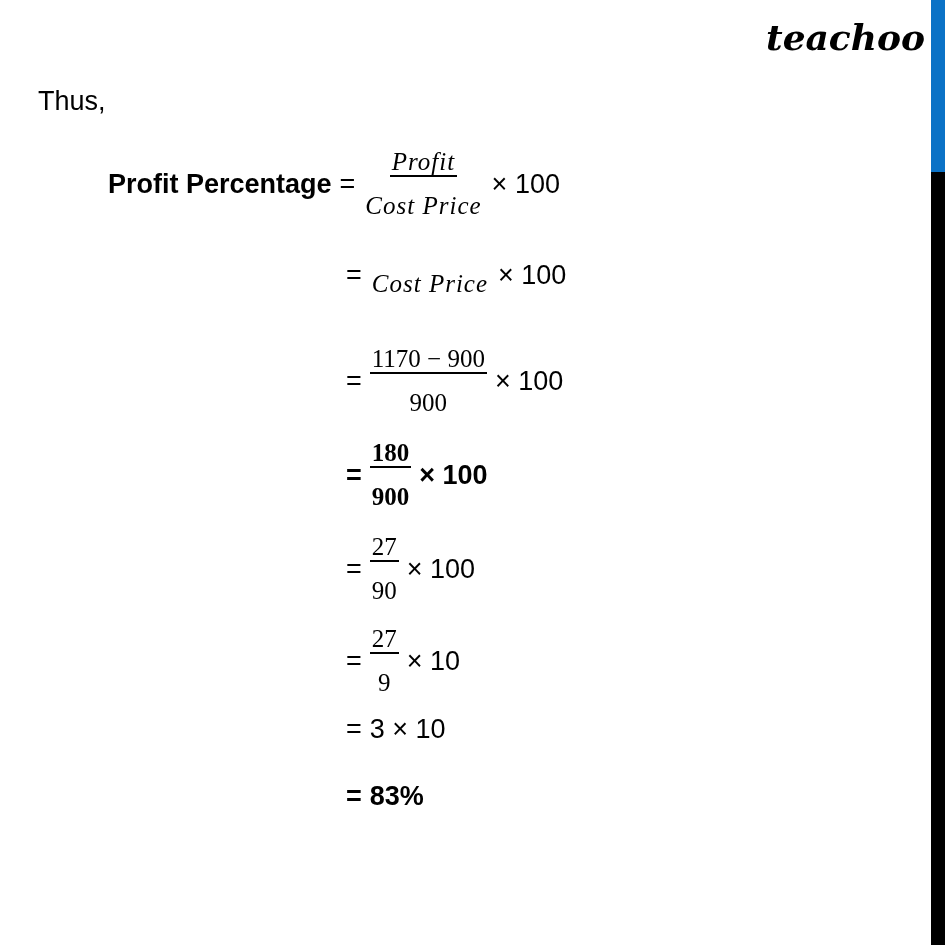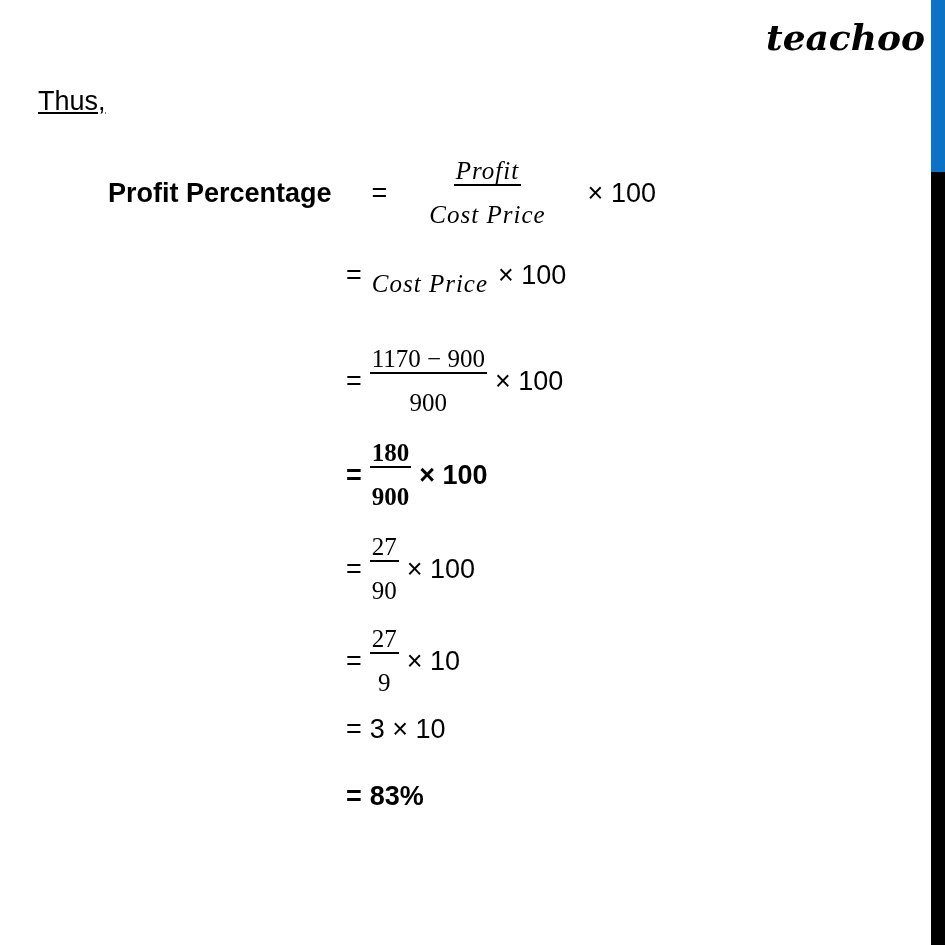--- a/index.html
+++ b/index.html
@@ -2,21 +2,21 @@
 <html><head>
 <meta charset="utf-8">
 <style>
   html, body { margin:0; padding:0; }
   body { width:945px; height:945px; position:relative; background:#ffffff; overflow:hidden;
          font-family:"Liberation Sans", sans-serif; color:#000; }
   .sidebar-blue { position:absolute; left:931px; top:0; width:14px; height:172px; background:#0b72c6; }
   .sidebar-black { position:absolute; left:931px; top:172px; width:14px; height:773px; background:#000; }
   .logo { position:absolute; left:766px; top:16px; font-family:"DejaVu Serif", serif; font-style:italic;
           font-weight:bold; font-size:36px; letter-spacing:0px; color:#000; }
-  .thus { position:absolute; left:38px; top:86px; font-size:27px;text-decoration:underline; }
+  .thus { position:absolute; left:38px; top:86px; font-size:27px; }
   .line { position:absolute; display:flex; align-items:center; font-size:27px; white-space:nowrap; }
   .label { font-weight:bold; margin-right:8px; }
   .eq { margin-right:8px; }
   .frac { display:inline-flex; flex-direction:column; align-items:center; margin-right:8px; }
   .num, .den { font-family:Liberation Serif, serif; font-size:25px; line-height:22px; padding:0 2px; }
   .ital .num, .ital .den { font-style:italic; letter-spacing:1px; }
   .num { border-bottom:2px solid #000; padding-bottom:2px; }
   .den { padding-top:18px; }
   .bold { font-weight:bold; }
   .bold .num, .bold .den { font-weight:bold; }
@@ -24,21 +24,21 @@
 </head>
 <body>
 
 <div class="sidebar-blue"></div>
 <div class="sidebar-black"></div>
 
 <div class="logo">teachoo</div>
 
 <div class="thus">Thus,</div>
 
-<div class="line" style="left:108px; top:160px;gap:32px;">
+<div class="line" style="left:108px; top:151px;">
   <span class="label">Profit Percentage</span>
   <span class="eq">=</span>
   <span class="frac ital">
     <span class="num">Profit</span>
     <span class="den">Cost Price</span>
   </span>
   <span>× 100</span>
 </div>
 
 <div class="line" style="left:346px; top:255px;">

